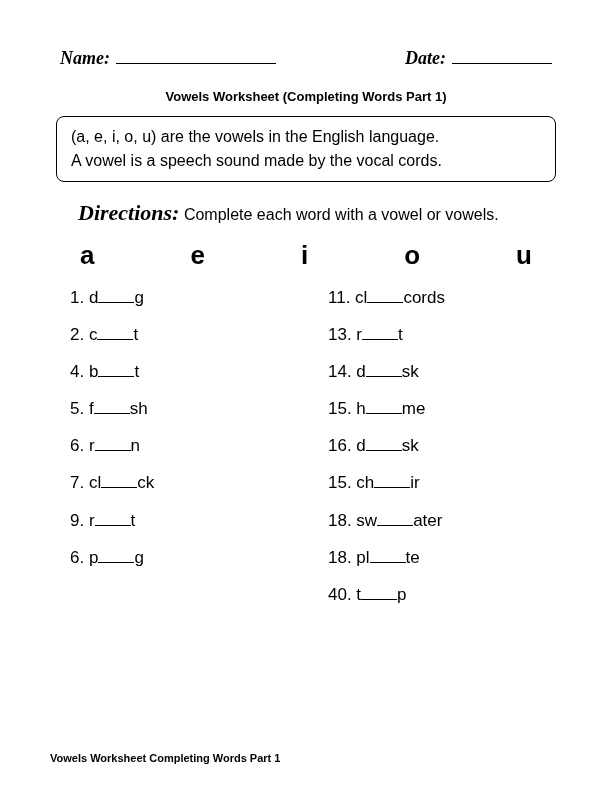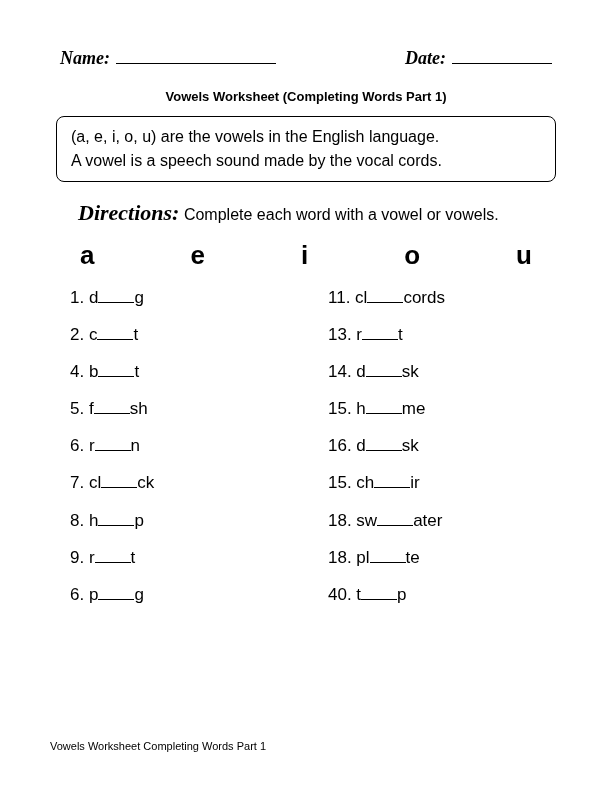--- a/index.html
+++ b/index.html
@@ -90,24 +90,24 @@
     }
     .word-blank {
       display: inline-block;
       border-bottom: 1.5px solid #000;
       width: 36px;
       height: 12px;
       vertical-align: baseline;
     }
     .footer {
       position: absolute;
-      bottom: 40px;
+      bottom: 28px;
       left: 50px;
       font-size: 11px;
-      font-weight: normal;
+      font-weight: bold;
     }
   </style>
 </head>
 <body>
 
 <div class="header-row">
   <div class="name-field">
     <span>Name:</span>
     <span class="blank-line-long"></span>
   </div>
@@ -138,21 +138,20 @@
 </div>
 
 <div class="columns">
   <div class="col" id="col-left">
       <div class="item"><span>1. </span><span>d</span><span class="word-blank"></span><span>g</span></div>
       <div class="item"><span>2. </span><span>c</span><span class="word-blank"></span><span>t</span></div>
       <div class="item"><span>4. </span><span>b</span><span class="word-blank"></span><span>t</span></div>
       <div class="item"><span>5. </span><span>f</span><span class="word-blank"></span><span>sh</span></div>
       <div class="item"><span>6. </span><span>r</span><span class="word-blank"></span><span>n</span></div>
       <div class="item"><span>7. </span><span>cl</span><span class="word-blank"></span><span>ck</span></div>
-      <div class="item"><span>8. </span><span>h</span><span class="word-blank"></span><span>p</span></div>
       <div class="item"><span>9. </span><span>r</span><span class="word-blank"></span><span>t</span></div>
       <div class="item"><span>6. </span><span>p</span><span class="word-blank"></span><span>g</span></div>
     </div>
   <div class="col" id="col-right">
       <div class="item"><span>11. </span><span>cl</span><span class="word-blank"></span><span>cords</span></div>
       <div class="item"><span>13. </span><span>r</span><span class="word-blank"></span><span>t</span></div>
       <div class="item"><span>14. </span><span>d</span><span class="word-blank"></span><span>sk</span></div>
       <div class="item"><span>15. </span><span>h</span><span class="word-blank"></span><span>me</span></div>
       <div class="item"><span>16. </span><span>d</span><span class="word-blank"></span><span>sk</span></div>
       <div class="item"><span>15. </span><span>ch</span><span class="word-blank"></span><span>ir</span></div>

